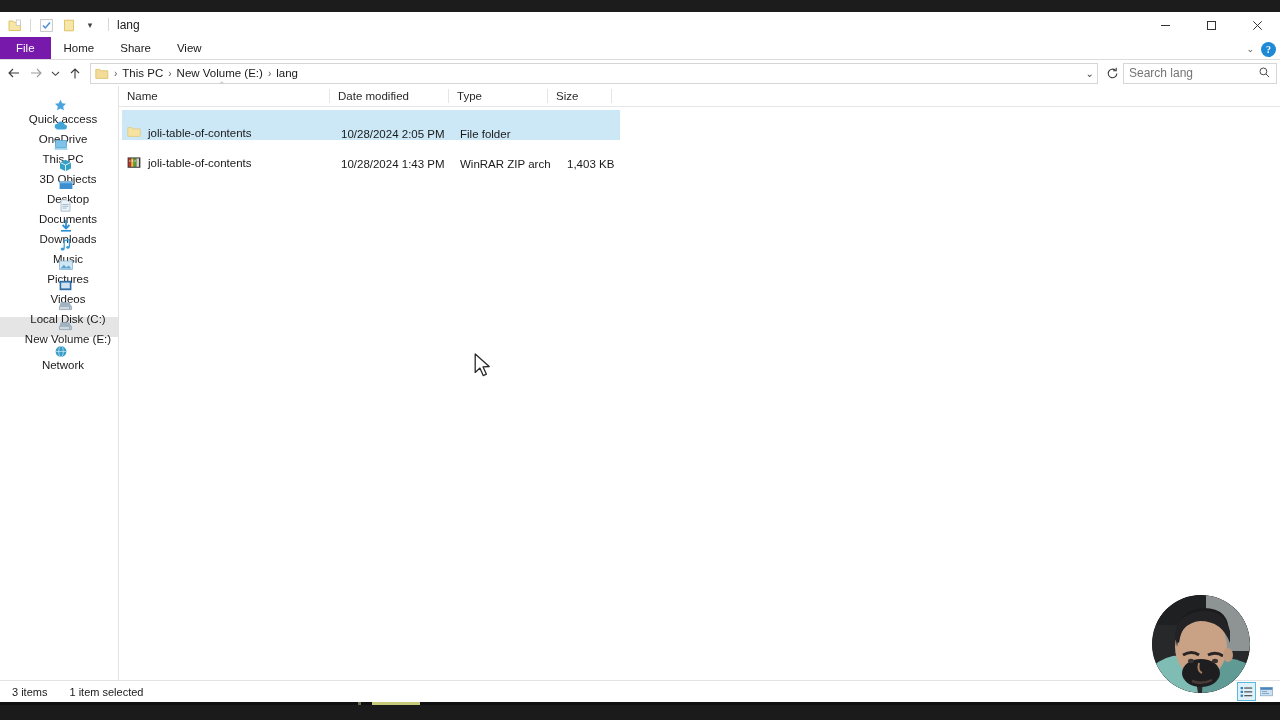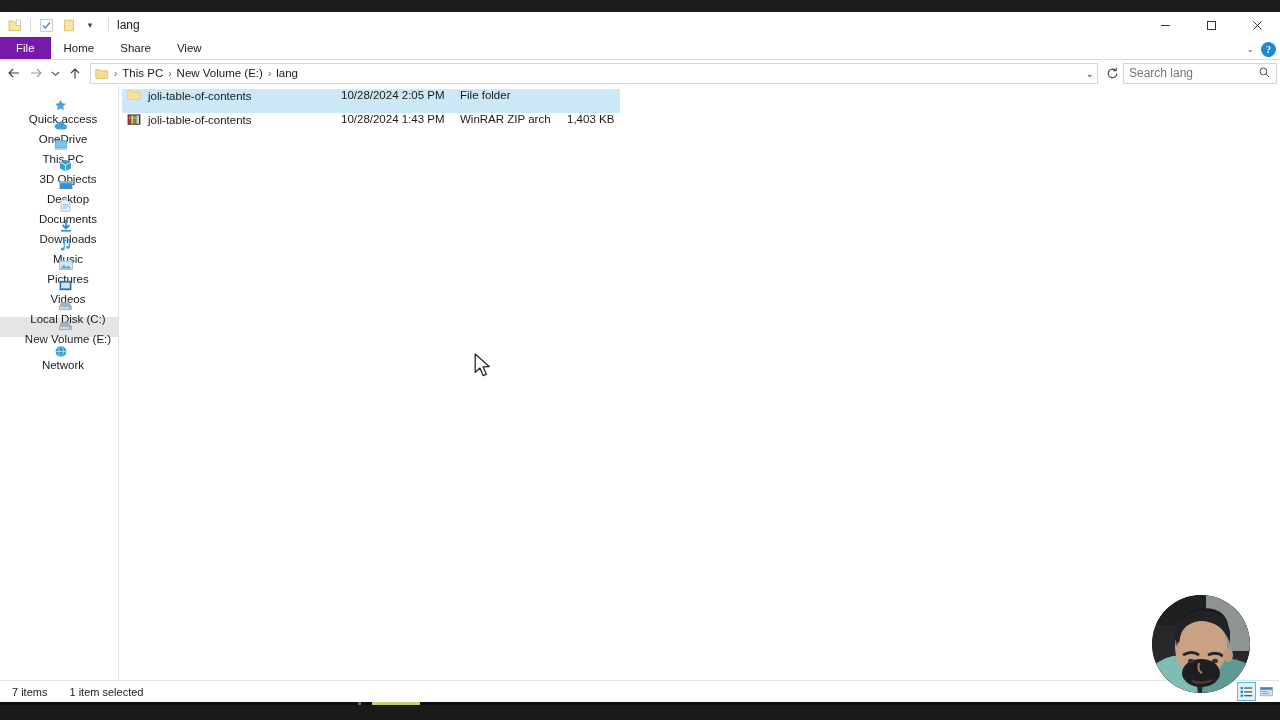--- a/index.html
+++ b/index.html
@@ -117,21 +117,21 @@
   }
   .ch-name { width: 211px; }
   .ch-date { width: 119px; }
   .ch-type { width: 99px; }
   .ch-size { width: 64px; text-align: left; }
   .sortmark {
     position: absolute; left: 99px; top: -6px; font-size: 9px; color: #bdbdbd;
   }
   .filerows { padding-top: 3px; }
   .frow {
-    height: 24px; display: flex; align-items: flex-start; font-size: 11.5px; color: #1a1a1a;
+    height: 30px; display: flex; align-items: flex-end; font-size: 11.5px; color: #1a1a1a;
     width: 498px; margin-left: 3px;
   }
   .frow.selected { background: #cce8f7; }
   .fc { padding-left: 8px; white-space: nowrap; overflow: hidden; }
   .fc-name { width: 211px; display: flex; align-items: center; padding-left: 5px; }
   .fc-date { width: 119px; }
   .fc-type { width: 99px; }
   .fc-size { width: 64px; text-align: right; padding-left: 16px; padding-right: 4px; }
   .ficon { width: 14px; height: 14px; margin-right: 7px; flex: 0 0 14px; position: relative; }
 
@@ -419,20 +419,27 @@
               <path d="M1.8 6.5h10.4" stroke="#cfeaf6" stroke-width="0.7"></path>
             </svg>
           </span>
           <span>Network</span>
         </div>
 
       </div>
 
       <div class="content">
 
+        <div class="colheader">
+          <div class="sortmark">⌃</div>
+          <div class="ch ch-name">Name</div>
+          <div class="ch ch-date">Date modified</div>
+          <div class="ch ch-type">Type</div>
+          <div class="ch ch-size">Size</div>
+        </div>
 
         <div class="filerows">
 
           <div class="frow selected">
             <div class="fc fc-name">
               <span class="ficon">
                 <svg width="14" height="12" viewBox="0 0 14 12">
                   <path d="M0.8 1.6h4l1 1.3h7.4v7.5h-12.4z" fill="#f7e3a1" stroke="#e0c572" stroke-width="0.7"></path>
                 </svg>
               </span>
@@ -462,21 +469,21 @@
             <div class="fc fc-date">10/28/2024 1:43 PM</div>
             <div class="fc fc-type">WinRAR ZIP archive</div>
             <div class="fc fc-size">1,403 KB</div>
           </div>
 
         </div>
       </div>
     </div>
 
     <div class="statusbar">
-      <span class="status-text status-items">7 items</span>
+      <span class="status-text status-items">3 items</span>
       <span class="status-text status-sel">1 item selected</span>
       <div class="viewbtns">
         <div class="vbtn active">
           <svg width="13" height="12" viewBox="0 0 13 12">
             <rect x="0.6" y="1" width="2.4" height="2.2" fill="#2f7fb8"></rect>
             <rect x="0.6" y="4.8" width="2.4" height="2.2" fill="#2f7fb8"></rect>
             <rect x="0.6" y="8.6" width="2.4" height="2.2" fill="#2f7fb8"></rect>
             <rect x="4.2" y="1.4" width="8" height="1.3" fill="#5a5a5a"></rect>
             <rect x="4.2" y="5.2" width="8" height="1.3" fill="#5a5a5a"></rect>
             <rect x="4.2" y="9" width="8" height="1.3" fill="#5a5a5a"></rect>

